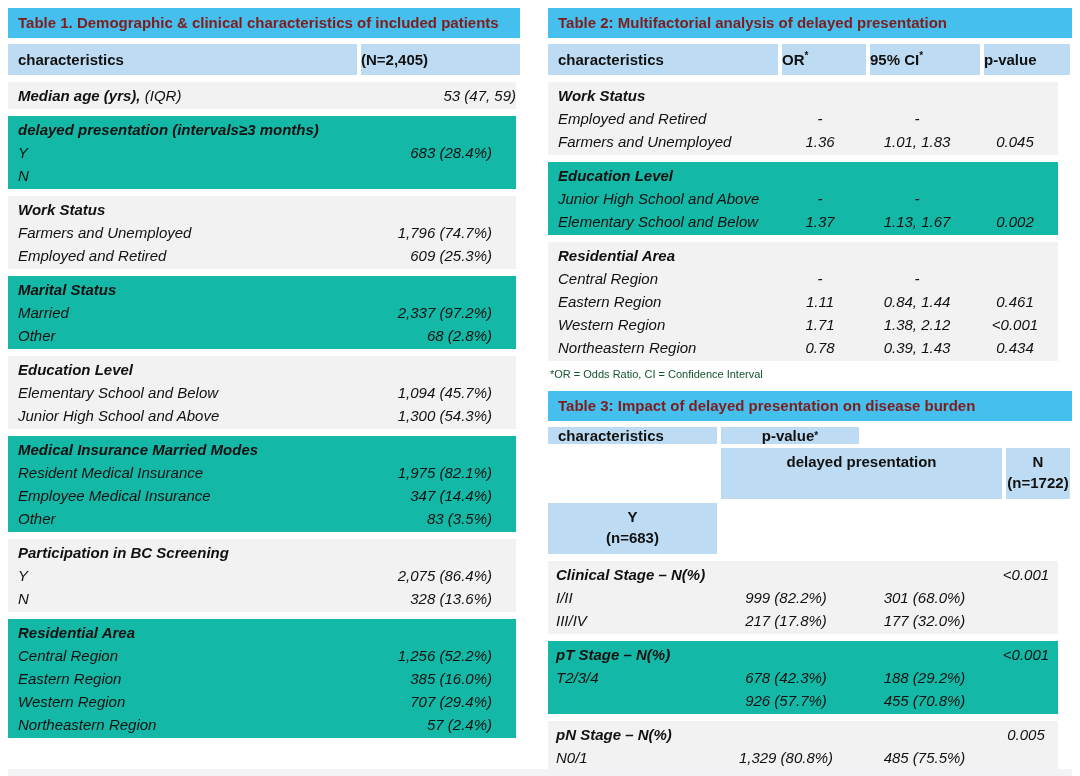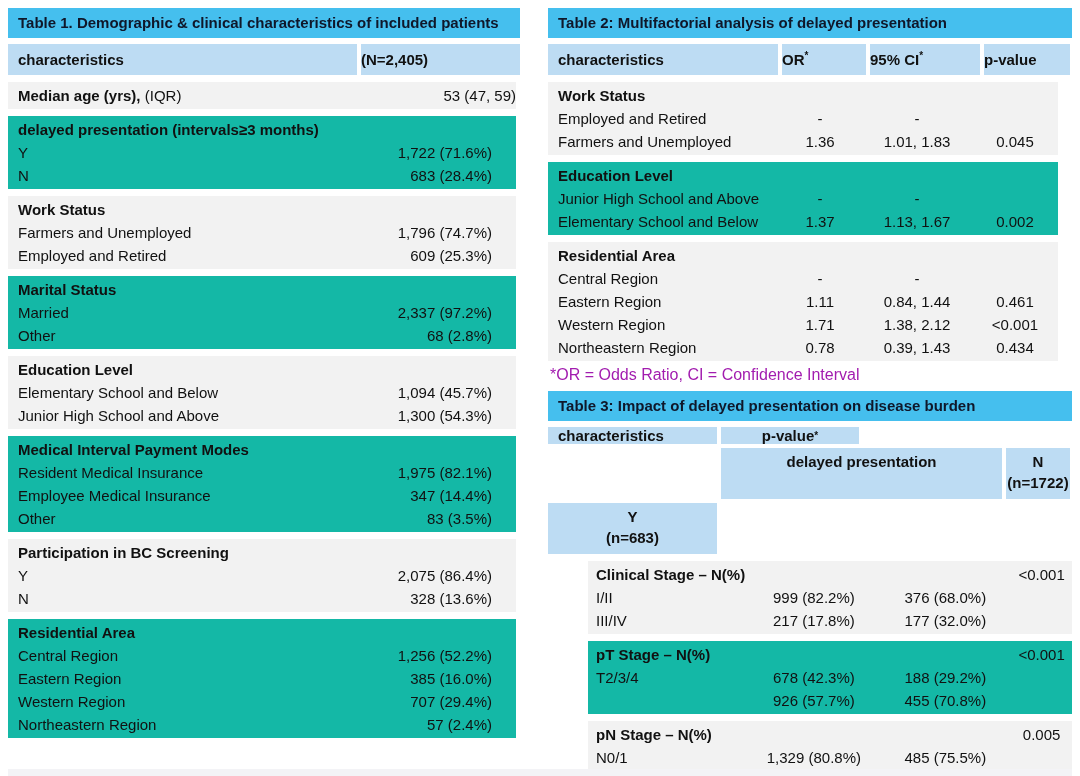--- a/index.html
+++ b/index.html
@@ -10,40 +10,40 @@
     font-family: "Liberation Sans", sans-serif;
     color: #111111;
     overflow: hidden;
   }
   .tablecol { position: absolute; top: 8px; }
   #t1 { left: 8px;  width: 512px; }
   #t2col { left: 548px; width: 524px; }
 
   .titlebar {
     background: var(--title-bar, #45BFEE);
-    color: #0f172a;
+    color: #7f1d1d;
     font-weight: bold;
     font-size: 15px;
     line-height: 20px;
     padding: 5px 10px;
   }
 
   .hdr-row { display: flex; gap: 4px; margin-top: 6px; }
   .hdr-cell {
     background: var(--header-blue, #BDDCF3);
     font-weight: bold;
     font-size: 15px;
     line-height: 21px;
     padding: 5px 0;
     white-space: nowrap;
   }
   .pl10 { padding-left: 10px; }
   .center { text-align: left; padding-right: 0 !important; }
 
-  .sec { display: flex; gap: 0; margin-top: 7px; }
+  .sec { display: flex; gap: 0; margin-top: 7px; font-style: italic; }
   .c { padding: 2px 0; }
   .bgA .c { background: var(--row-gray, #F2F2F2); }
   .bgB .c { background: #14b8a6; }
 
   .line { height: 23px; line-height: 23px; font-size: 15px; white-space: nowrap; }
   .b, .hdr-line { font-weight: bold; }
 
   
   .t1-lbl { width: 349px; }
   .t1-lbl .line { padding-left: 10px; }
@@ -64,25 +64,25 @@
     font-weight: bold;
     font-size: 15px;
   }
   .t3hdr > div { background: var(--header-blue, #BDDCF3); }
   .h-c1 { grid-row: 1 / 3; display: flex; align-items: center; padding-left: 10px; }
   .h-span { grid-column: 2 / 4; text-align: center; line-height: 22px; padding: 3px 0; }
   .h-sub { text-align: center; line-height: 21px; padding: 3px 0 6px; }
   .h-p { grid-row: 1 / 3; display: flex; align-items: center; justify-content: center; }
 
   
-  .x-lbl { width: 169px; margin-left: 40px; } .x-lbl .line { padding-left: 8px; }
+  .x-lbl { width: 169px; } .x-lbl .line { padding-left: 8px; }
   .x-n { width: 138px; } .x-y { width: 139px; } .x-p { width: 64px; }
   .x-n .line, .x-y .line, .x-p .line { text-align: center; }
 
-  .footnote { font-size: 16px; line-height: 15px; margin-top: 6px; padding-left: 2px; color: #a21caf; }
+  .footnote { font-size: 11px; line-height: 15px; margin-top: 6px; padding-left: 2px; color: #14532d; }
   .mt8 { margin-top: 9px; }
 
   sup { font-size: 10px; line-height: 0; }
 
   .bottom-strip {
     position: absolute;
     left: 8px; right: 8px; bottom: 0;
     height: 7px;
     background: var(--strip-gray, #F3F3F6);
   }
@@ -108,21 +108,20 @@
   </div>
 
   <div class="sec bgB">
     <div class="c t1-lbl">
       <div class="line hdr-line">delayed presentation (intervals≥3 months)</div>
       <div class="line">Y</div>
       <div class="line">N</div>
     </div>
     <div class="c t1-val">
       <div class="line"></div>
-      <div class="line">1,722 (71.6%)</div>
       <div class="line">683 (28.4%)</div>
     </div>
   </div>
 
   <div class="sec bgA">
     <div class="c t1-lbl">
       <div class="line hdr-line">Work Status</div>
       <div class="line">Farmers and Unemployed</div>
       <div class="line">Employed and Retired</div>
     </div>
@@ -154,21 +153,21 @@
     </div>
     <div class="c t1-val">
       <div class="line"></div>
       <div class="line">1,094 (45.7%)</div>
       <div class="line">1,300 (54.3%)</div>
     </div>
   </div>
 
   <div class="sec bgB">
     <div class="c t1-lbl">
-      <div class="line hdr-line">Medical Interval Payment Modes</div>
+      <div class="line hdr-line">Medical Insurance Married Modes</div>
       <div class="line">Resident Medical Insurance</div>
       <div class="line">Employee Medical Insurance</div>
       <div class="line">Other</div>
     </div>
     <div class="c t1-val">
       <div class="line"></div>
       <div class="line">1,975 (82.1%)</div>
       <div class="line">347 (14.4%)</div>
       <div class="line">83 (3.5%)</div>
     </div>
@@ -323,21 +322,21 @@
         <div class="line">I/II</div>
         <div class="line">III/IV</div>
       </div>
       <div class="c x-n">
         <div class="line"></div>
         <div class="line">999 (82.2%)</div>
         <div class="line">217 (17.8%)</div>
       </div>
       <div class="c x-y">
         <div class="line"></div>
-        <div class="line">376 (68.0%)</div>
+        <div class="line">301 (68.0%)</div>
         <div class="line">177 (32.0%)</div>
       </div>
       <div class="c x-p">
         <div class="line">&lt;0.001</div>
         <div class="line"></div>
         <div class="line"></div>
       </div>
     </div>
 
     <div class="sec bgB">

